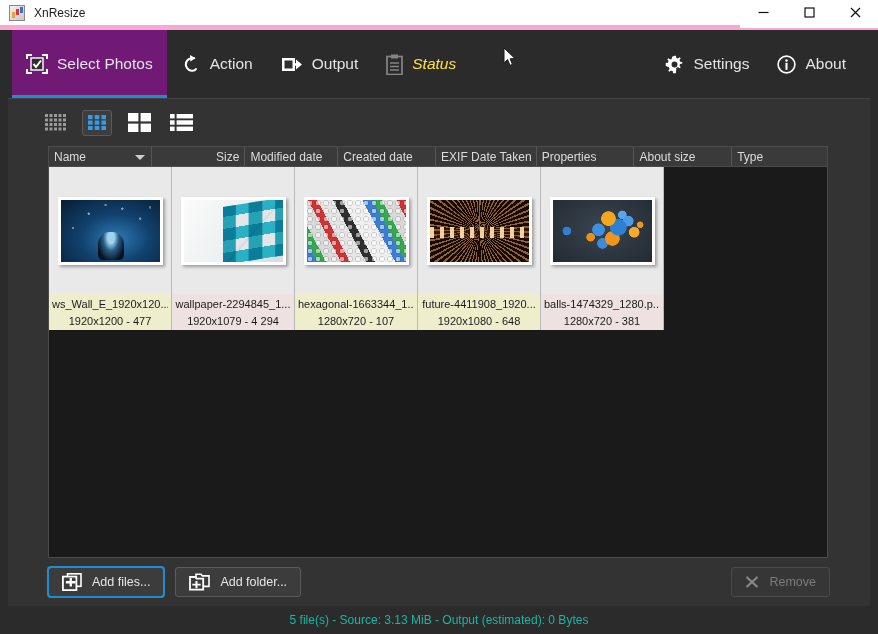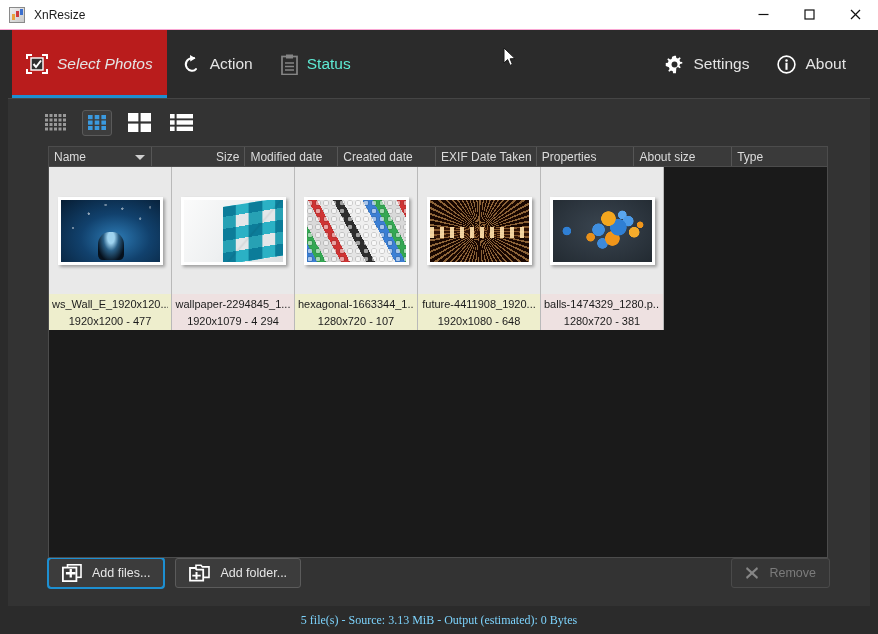--- a/index.html
+++ b/index.html
@@ -17,21 +17,21 @@
     height: 634px;
     background: #2b2b2b;
     display: flex;
     flex-direction: column;
   }
 
   
   #titlebar {
     height: 30px;
     background: #ffffff;
-    border-bottom: 1px solid #f9a8d4;
+    border-bottom: 5px solid #f9a8d4;
     display: flex;
     align-items: center;
     flex: 0 0 30px;
   }
   #title-left {
     display: flex;
     align-items: center;
     padding-left: 9px;
     gap: 9px;
     flex: 1 1 auto;
@@ -82,31 +82,30 @@
     align-items: center;
     gap: 9px;
     padding: 0 14px;
     color: #e4e4e4;
     font-size: 15.5px;
     position: relative;
     white-space: nowrap;
   }
   .tab .tlabel { line-height: 1; }
   .tab.active {
-    background: #b91c1c;
-    font-style: italic;
+    background: #701a75;
   }
   .tab.active::after {
     content: "";
     position: absolute;
     left: 0; right: 0; bottom: 0;
     height: 3px;
     background: #1d8fd1;
   }
-  .tab.disabled { color: #5eead4; }
+  .tab.disabled { color: #fde047; font-style: italic; }
   .tab.disabled .icon-wrap { opacity: .55; }
   .icon-wrap { display: flex; align-items: center; justify-content: center; }
 
   
   #content {
     flex: 1 1 auto;
     background: #333333;
     margin: 0 8px 0 8px;
     border-top: 1px solid #454545;
     display: flex;
@@ -221,21 +220,21 @@
   }
   .caption .c1, .caption .c2 { display:block; overflow:hidden; text-overflow: clip; }
   .cap-yellow { background: #eeeecd; }
   .cap-pink   { background: #eee1e1; }
 
   
   #actionrow {
     height: 48px;
     flex: 0 0 48px;
     display: flex;
-    align-items: flex-start;
+    align-items: center;
     padding: 0 40px;
     gap: 14px;
   }
   .btn {
     height: 30px;
     display: inline-flex;
     align-items: center;
     gap: 10px;
     padding: 0 13px;
     background: #3c3c3c;
@@ -253,24 +252,23 @@
   #actionrow .right-group { display: flex; gap: 9px; margin-left: 20px; }
   #actionrow .left-group  { display: flex; gap: 11px; }
 
   
   #statusbar {
     height: 28px;
     flex: 0 0 28px;
     display: flex;
     align-items: center;
     justify-content: center;
-    color: #7dd3fc;
+    color: #14b8a6;
     font-size: 12px;
     background: #2b2b2b;
-    font-family: Liberation Serif, serif;
   }
 
   
   #footer {
     height: 47px;
     flex: 0 0 47px;
     background: #2b2b2b;
     display: flex;
     align-items: center;
     justify-content: flex-end;
@@ -428,20 +426,31 @@
       <div class="tab">
         <span class="icon-wrap">
           <svg width="20" height="21" viewBox="0 0 20 21">
             <path d="M13 4 C5 4 3.5 10 6 14 C8 17 13 18 15 15" fill="none" stroke="#fff" stroke-width="2.1" stroke-linecap="round"></path>
             <path d="M9 1 L14.5 4.3 L9.3 7.6 Z" fill="#fff"></path>
           </svg>
         </span>
         <span class="tlabel">Action</span>
       </div>
 
+      <div class="tab">
+        <span class="icon-wrap">
+          <svg width="22" height="17" viewBox="0 0 22 17">
+            <rect x="1" y="2" width="13" height="13" fill="#fff"></rect>
+            <path d="M8 8.5 H19" stroke="#fff" stroke-width="2.6"></path>
+            <path d="M15 3.5 L21 8.5 L15 13.5 Z" fill="#fff"></path>
+            <rect x="3.5" y="4.5" width="8" height="8" fill="#2f2f2f"></rect>
+          </svg>
+        </span>
+        <span class="tlabel">Output</span>
+      </div>
 
       <div class="tab disabled">
         <span class="icon-wrap">
           <svg width="17" height="21" viewBox="0 0 17 21">
             <rect x="1" y="2.5" width="15" height="18" fill="none" stroke="#cfcfcf" stroke-width="1.7"></rect>
             <rect x="5" y="0.5" width="7" height="4" fill="#cfcfcf"></rect>
             <g stroke="#cfcfcf" stroke-width="1.5">
               <line x1="4" y1="9" x2="13" y2="9"></line>
               <line x1="4" y1="12.5" x2="13" y2="12.5"></line>
               <line x1="4" y1="16" x2="13" y2="16"></line>

